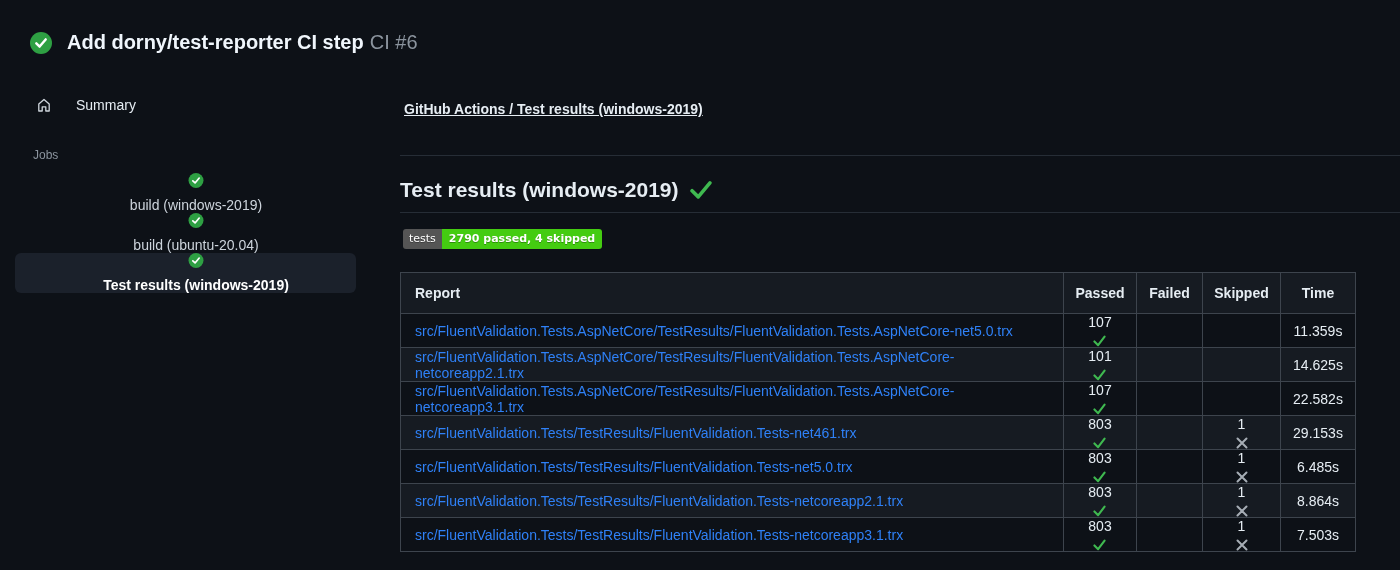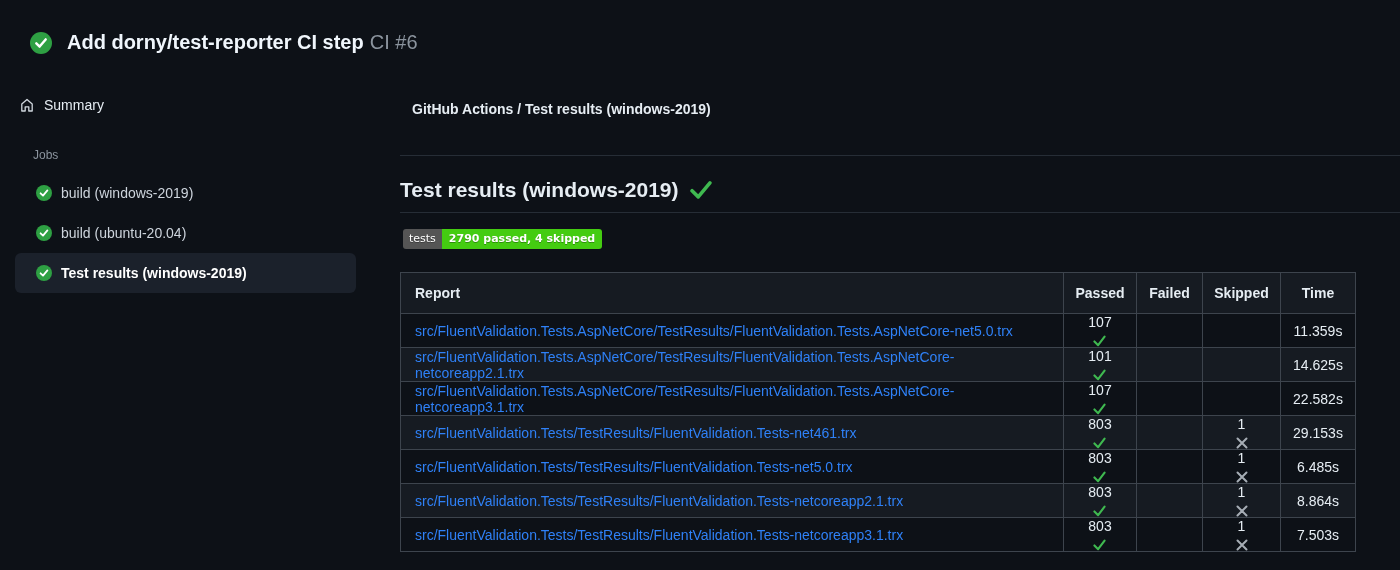--- a/index.html
+++ b/index.html
@@ -13,29 +13,29 @@
   html,body{width:1400px;height:570px;overflow:hidden;}
   body{background:var(--bg);font-family:"Liberation Sans","DejaVu Sans",sans-serif;color:var(--text);position:relative;}
 
   
   .run-header{position:absolute;left:30px;top:31px;display:flex;align-items:flex-end;gap:15px;}
   .run-header h1{font-size:20px;font-weight:700;color:#f0f6fc;white-space:nowrap;}
   .run-number{color:var(--muted);font-weight:400;margin-left:6px;}
 
   
   .sidebar{position:absolute;left:0;top:0;width:372px;}
-  .summary-item{position:absolute;left:1px;top:88px;width:340px;height:34px;display:flex;align-items:center;gap:9px;padding-left:18px;border-radius:6px;cursor:pointer;font-size:14px;color:var(--text);}
+  .summary-item{position:absolute;left:18px;top:88px;width:340px;height:34px;display:flex;align-items:center;gap:24px;padding-left:18px;border-radius:6px;cursor:pointer;font-size:14px;color:var(--text);}
   .jobs-label{position:absolute;left:33px;top:148px;font-size:12px;color:var(--muted);}
   .jobs-list{position:absolute;left:15px;top:173px;width:341px;}
-  .job-item{height:40px;display:flex;align-items:center;gap:9px;padding-left:21px;border-radius:6px;font-size:14px;color:var(--text-dim);cursor:pointer;white-space:nowrap;}
+  .job-item{height:40px;display:flex;align-items:center;gap:9px;padding-left:21px;border-radius:6px;font-size:14px;color:var(--text-dim);cursor:pointer;white-space:nowrap;flex-direction:column;}
   .job-item.selected{background:var(--highlight);color:#ffffff;font-weight:700;}
 
   
   .main{position:absolute;left:400px;top:0;right:0;}
-  .job-head{position:absolute;left:12px;top:101px;}
+  .job-head{position:absolute;left:4px;top:101px;text-decoration:underline;}
   .job-title{font-size:14px;font-weight:700;color:var(--text);}
   .job-status{font-size:12.5px;color:var(--muted);margin-top:7px;}
   .divider{position:absolute;left:0;right:0;height:1px;background:var(--divider);}
   .divider.d1{top:155px;}
   .divider.d2{top:212px;}
   .section-head{position:absolute;left:0;top:178px;display:flex;align-items:center;gap:11px;}
   .section-head h2{font-size:21px;font-weight:700;color:var(--text);white-space:nowrap;}
 
   
   .badge{position:absolute;left:3px;top:229px;display:inline-flex;height:20px;font-family:"DejaVu Sans",sans-serif;font-size:11px;color:#fff;line-height:20px;text-shadow:0 1px 0 rgba(1,1,1,.3);border-radius:3px;overflow:hidden;}

